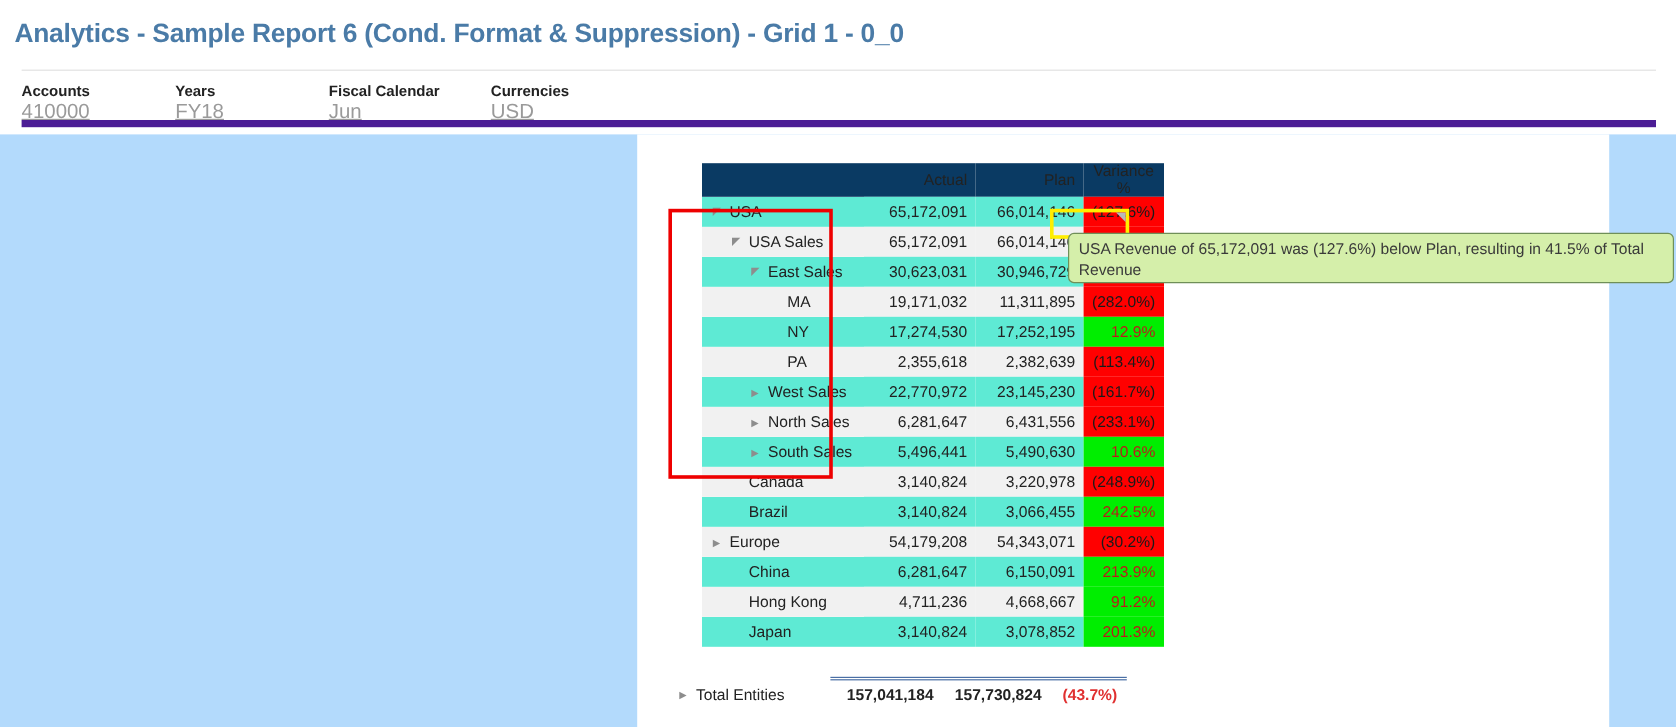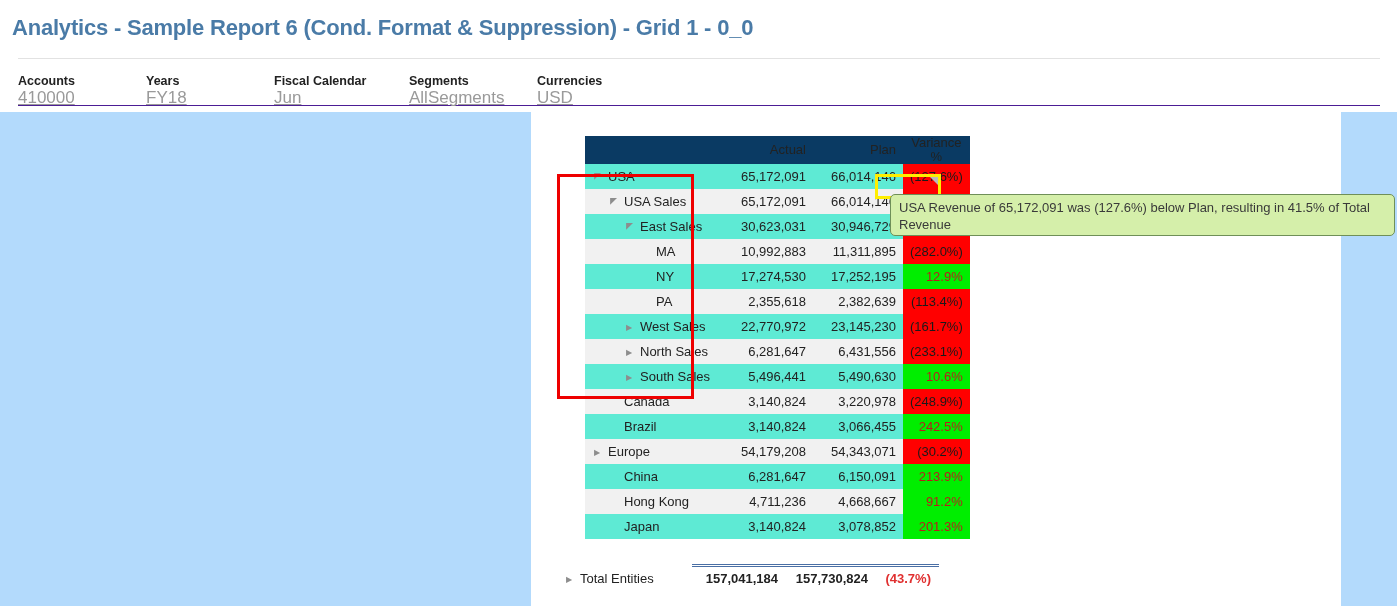--- a/index.html
+++ b/index.html
@@ -19,21 +19,21 @@
     display: flex; align-items: center; padding-left: 12px;
   }
   .report-title {
     font-size: 22px; font-weight: bold; color: #4a7ba7;
     letter-spacing: -0.2px; white-space: nowrap;
   }
 
   
   .pov-bar {
     position: absolute; left: 18px; top: 58px; width: 1362px; height: 48px;
-    border-top: 1px solid #e2e2e2; border-bottom: 1px solid #4c1d95;
+    border-top: 1px solid #e2e2e2; border-bottom: 6px solid #4c1d95;
     display: flex; align-items: flex-end; padding-top: 9px;
   }
   .pov-item { width: 128px; }
   .pov-item.wide { width: 135px; }
   .pov-label { font-size: 12.5px; font-weight: bold; color: #222222; line-height: 15px; }
   .pov-value { font-size: 17px; color: #9a9a9a; line-height: 15px; margin-top: 1px; text-decoration: underline; }
 
   
   .canvas {
     position: absolute; left: 0; top: 112px; width: 1397px; height: 494px;
@@ -132,24 +132,20 @@
       <div class="pov-label">Accounts</div>
       <div class="pov-value">410000</div>
     </div>
     <div class="pov-item">
       <div class="pov-label">Years</div>
       <div class="pov-value">FY18</div>
     </div>
     <div class="pov-item wide">
       <div class="pov-label">Fiscal Calendar</div>
       <div class="pov-value">Jun</div>
-    </div>
-    <div class="pov-item">
-      <div class="pov-label">Segments</div>
-      <div class="pov-value">AllSegments</div>
     </div>
     <div class="pov-item">
       <div class="pov-label">Currencies</div>
       <div class="pov-value">USD</div>
     </div>
   </div>
 
   <div class="canvas">
     <div class="sheet">
 
@@ -186,21 +182,21 @@
                 <td class="var neg">(127.6%)</td>
               </tr>
               <tr class="odd">
                 <td class="lbl"><span class="ind lvl2"><span class="tri open"></span><span>East Sales</span></span></td>
                 <td class="num">30,623,031</td>
                 <td class="num">30,946,729</td>
                 <td class="var neg">(164.6%)</td>
               </tr>
               <tr class="even">
                 <td class="lbl"><span class="ind lvl3"><span class="tri none"></span><span>MA</span></span></td>
-                <td class="num">10,992,883</td>
+                <td class="num">19,171,032</td>
                 <td class="num">11,311,895</td>
                 <td class="var neg">(282.0%)</td>
               </tr>
               <tr class="odd">
                 <td class="lbl"><span class="ind lvl3"><span class="tri none"></span><span>NY</span></span></td>
                 <td class="num">17,274,530</td>
                 <td class="num">17,252,195</td>
                 <td class="var pos">12.9%</td>
               </tr>
               <tr class="even">

